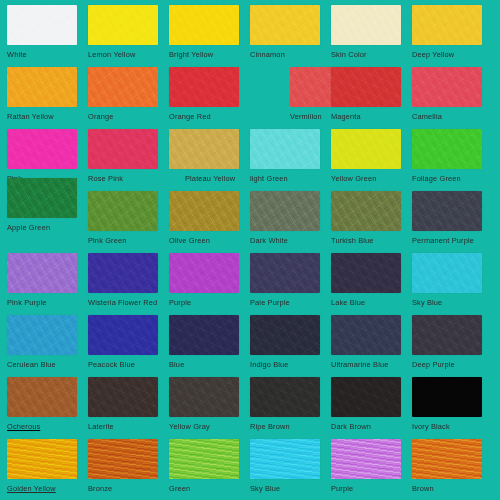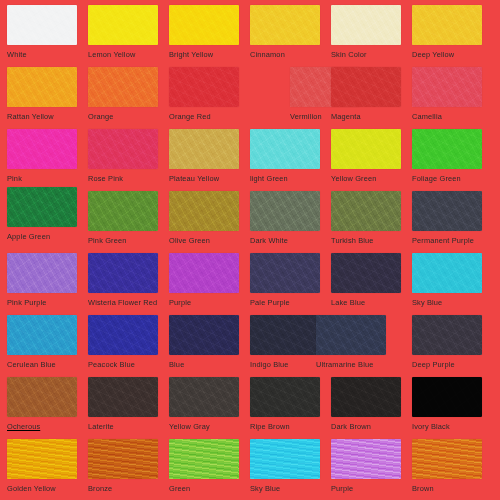--- a/index.html
+++ b/index.html
@@ -118,21 +118,21 @@
     font-size: 7.4px;
     line-height: 9px;
     color: #2b2b2b;
     letter-spacing: 0.15px;
     white-space: nowrap;
   }
 </style>
 </head>
 <body>
 
-<div id="chart" style="background: #ef4444;">
+<div id="chart" style="background: #14b8a6;">
     <div class="swatch-cell" style="left: 7px; top: 5px; width: 70px;">
       <div class="swatch-chip" title="White" style="background: rgb(242, 243, 244); width: 70px; height: 40px;"></div>
       <div class="swatch-label" style="color: rgb(43, 43, 43);">White</div>
     </div>
     <div class="swatch-cell" style="left: 88px; top: 5px; width: 70px;">
       <div class="swatch-chip" title="Lemon Yellow" style="background: rgb(244, 229, 20); width: 70px; height: 40px;"></div>
       <div class="swatch-label" style="color: rgb(43, 43, 43);">Lemon Yellow</div>
     </div>
     <div class="swatch-cell" style="left: 169px; top: 5px; width: 70px;">
       <div class="swatch-chip" title="Bright Yellow" style="background: rgb(247, 216, 12); width: 70px; height: 40px;"></div>
@@ -177,35 +177,35 @@
     <div class="swatch-cell" style="left: 7px; top: 129px; width: 70px;">
       <div class="swatch-chip" title="Pink" style="background: rgb(239, 47, 171); width: 70px; height: 40px;"></div>
       <div class="swatch-label" style="color: rgb(43, 43, 43);">Pink</div>
     </div>
     <div class="swatch-cell" style="left: 88px; top: 129px; width: 70px;">
       <div class="swatch-chip" title="Rose Pink" style="background: rgb(224, 53, 94); width: 70px; height: 40px;"></div>
       <div class="swatch-label" style="color: rgb(43, 43, 43);">Rose Pink</div>
     </div>
     <div class="swatch-cell" style="left: 169px; top: 129px; width: 70px;">
       <div class="swatch-chip" title="Plateau Yellow" style="background: rgb(204, 171, 76); width: 70px; height: 40px;"></div>
-      <div class="swatch-label" style="color: rgb(43, 43, 43);">Plateau Yellow</div>
+      <div class="swatch-label" style="color: rgb(43, 43, 43); margin-left: 16px;">Plateau Yellow</div>
     </div>
     <div class="swatch-cell" style="left: 250px; top: 129px; width: 70px;">
       <div class="swatch-chip" title="light Green" style="background: rgb(98, 218, 218); width: 70px; height: 40px;"></div>
       <div class="swatch-label" style="color: rgb(43, 43, 43);">light Green</div>
     </div>
     <div class="swatch-cell" style="left: 331px; top: 129px; width: 70px;">
       <div class="swatch-chip" title="Yellow Green" style="background: rgb(217, 226, 25); width: 70px; height: 40px;"></div>
       <div class="swatch-label" style="color: rgb(43, 43, 43);">Yellow Green</div>
     </div>
     <div class="swatch-cell" style="left: 412px; top: 129px; width: 70px;">
       <div class="swatch-chip" title="Foliage Green" style="background: rgb(63, 199, 44); width: 70px; height: 40px;"></div>
       <div class="swatch-label" style="color: rgb(43, 43, 43);">Foliage Green</div>
     </div>
-    <div class="swatch-cell" style="left: 7px; top: 187px; width: 70px;">
+    <div class="swatch-cell" style="left: 7px; top: 178px; width: 70px;">
       <div class="swatch-chip" title="Apple Green" style="background: rgb(29, 125, 60); width: 70px; height: 40px;"></div>
       <div class="swatch-label" style="color: rgb(43, 43, 43);">Apple Green</div>
     </div>
     <div class="swatch-cell" style="left: 88px; top: 191px; width: 70px;">
       <div class="swatch-chip" title="Pink Green" style="background: rgb(92, 144, 50); width: 70px; height: 40px;"></div>
       <div class="swatch-label" style="color: rgb(43, 43, 43);">Pink Green</div>
     </div>
     <div class="swatch-cell" style="left: 169px; top: 191px; width: 74px;">
       <div class="swatch-chip" title="Olive Green" style="background: rgb(165, 138, 43); width: 70px; height: 40px;"></div>
       <div class="swatch-label" style="color: rgb(43, 43, 43);">Olive Green</div>
@@ -255,21 +255,21 @@
       <div class="swatch-label" style="color: rgb(43, 43, 43);">Peacock Blue</div>
     </div>
     <div class="swatch-cell" style="left: 169px; top: 315px; width: 70px;">
       <div class="swatch-chip" title="Blue" style="background: rgb(43, 42, 85); width: 70px; height: 40px;"></div>
       <div class="swatch-label" style="color: rgb(43, 43, 43);">Blue</div>
     </div>
     <div class="swatch-cell" style="left: 250px; top: 315px; width: 58px;">
       <div class="swatch-chip" title="Indigo Blue" style="background: rgb(42, 44, 62); width: 70px; height: 40px;"></div>
       <div class="swatch-label" style="color: rgb(43, 43, 43);">Indigo Blue</div>
     </div>
-    <div class="swatch-cell" style="left: 316px; top: 315px; width: 70px;">
+    <div class="swatch-cell" style="left: 331px; top: 315px; width: 70px;">
       <div class="swatch-chip" title="Ultramarine Blue" style="background: rgb(51, 58, 82); width: 70px; height: 40px;"></div>
       <div class="swatch-label" style="color: rgb(43, 43, 43);">Ultramarine Blue</div>
     </div>
     <div class="swatch-cell" style="left: 412px; top: 315px; width: 70px;">
       <div class="swatch-chip" title="Deep Purple" style="background: rgb(58, 54, 66); width: 70px; height: 40px;"></div>
       <div class="swatch-label" style="color: rgb(43, 43, 43);">Deep Purple</div>
     </div>
     <div class="swatch-cell" style="left: 7px; top: 377px; width: 48px; text-decoration: underline;">
       <div class="swatch-chip" title="Ocherous" style="background: rgb(158, 91, 44); width: 70px; height: 40px;"></div>
       <div class="swatch-label" style="color: rgb(43, 43, 43);">Ocherous</div>
@@ -289,21 +289,21 @@
     <div class="swatch-cell" style="left: 331px; top: 377px; width: 70px;">
       <div class="swatch-chip" title="Dark Brown" style="background: rgb(38, 35, 34); width: 70px; height: 40px;"></div>
       <div class="swatch-label" style="color: rgb(43, 43, 43);">Dark Brown</div>
     </div>
     <div class="swatch-cell" style="left: 412px; top: 377px; width: 70px;">
       <div class="swatch-chip smooth" title="Ivory Black" style="background: rgb(5, 5, 5); width: 70px; height: 40px;"></div>
       <div class="swatch-label" style="color: rgb(43, 43, 43);">Ivory Black</div>
     </div>
     <div class="swatch-cell" style="left: 7px; top: 439px; width: 70px;">
       <div class="swatch-chip fibrous" title="Golden Yellow" style="background: rgb(232, 167, 8); width: 70px; height: 40px;"></div>
-      <div class="swatch-label" style="color: rgb(43, 43, 43);">Golden Yellow</div>
+      <div class="swatch-label" style="color: rgb(43, 43, 43); text-decoration: underline;">Golden Yellow</div>
     </div>
     <div class="swatch-cell" style="left: 88px; top: 439px; width: 70px;">
       <div class="swatch-chip fibrous" title="Bronze" style="background: rgb(199, 96, 22); width: 70px; height: 40px;"></div>
       <div class="swatch-label" style="color: rgb(43, 43, 43);">Bronze</div>
     </div>
     <div class="swatch-cell" style="left: 169px; top: 439px; width: 70px;">
       <div class="swatch-chip fibrous" title="Green" style="background: rgb(124, 201, 58); width: 70px; height: 40px;"></div>
       <div class="swatch-label" style="color: rgb(43, 43, 43);">Green</div>
     </div>
     <div class="swatch-cell" style="left: 250px; top: 439px; width: 70px;">

